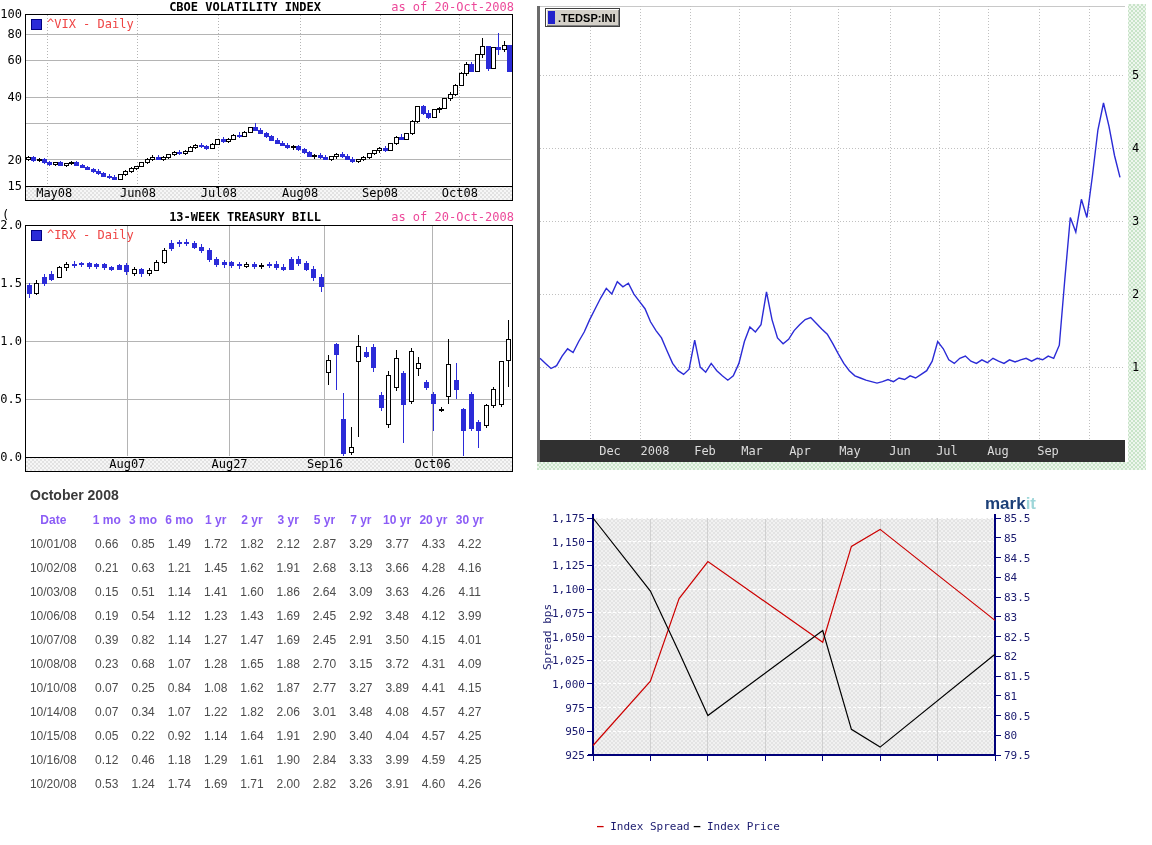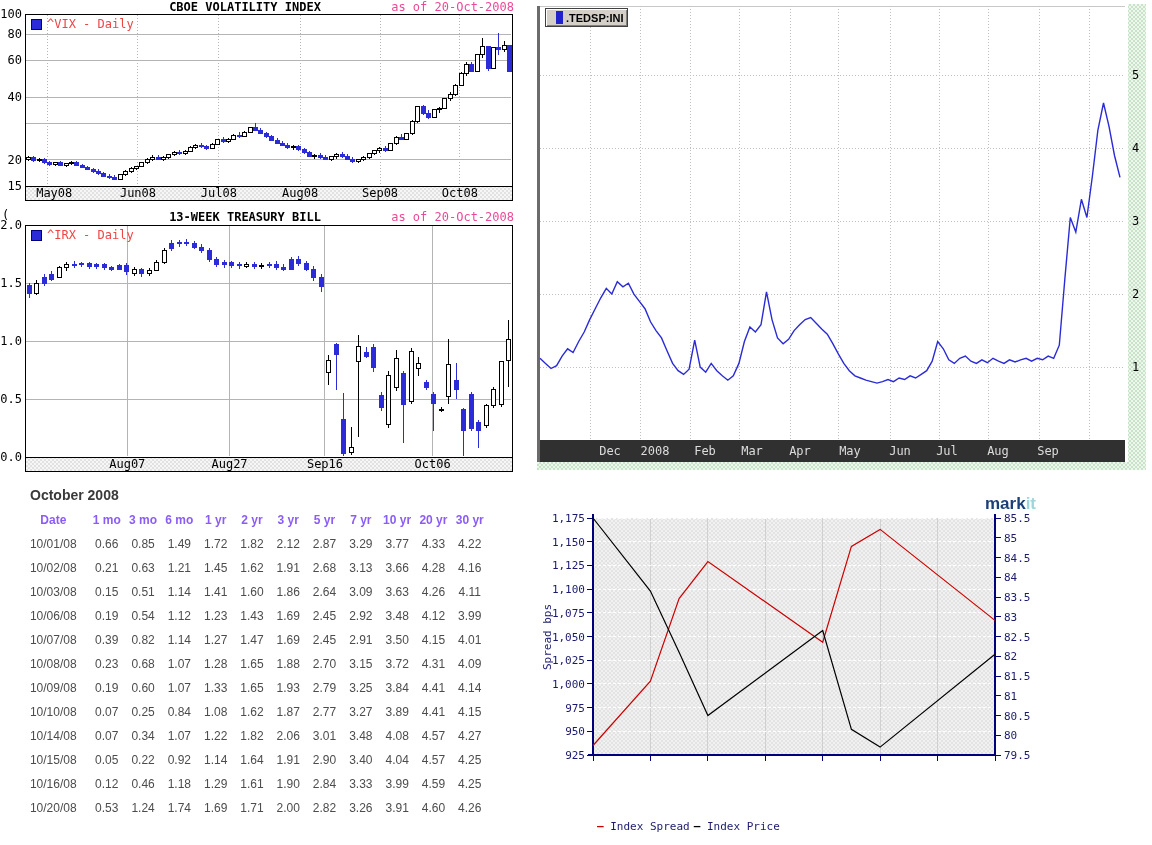--- a/index.html
+++ b/index.html
@@ -14,21 +14,21 @@
   
   .yield-title{font:bold 14px "Liberation Sans",sans-serif;color:#3a3a3a;}
   table.yields{border-collapse:collapse;margin-top:5px;}
   table.yields th{font:bold 12px "Liberation Sans",sans-serif;color:#8b5cf6;text-align:center;height:22px;}
   table.yields td{font:12px "Liberation Sans",sans-serif;color:#4c4c4c;text-align:center;height:22px;}
   table.yields .c-date{width:72px;}
   table.yields .c-num{width:36px;}
   
   .tedsp-btn{display:flex;align-items:center;gap:3px;background:#d4d0c8;
      border:1px solid #404040;box-shadow:inset 1px 1px 0 #ffffff, inset -1px -1px 0 #808080;
-     padding:1px 4px 1px 10px;font:bold 11px "Liberation Sans",sans-serif;color:#000;height:15px;}
+     padding:1px 4px 1px 2px;font:bold 11px "Liberation Sans",sans-serif;color:#000;height:15px;}
   .tedsp-bar{width:7px;height:13px;background:#2222cc;display:inline-block;}
   
   .markit-logo{font:bold 17px "Liberation Sans",sans-serif;letter-spacing:0;}
   .markit-logo .m1{color:#1b3f77;}
   .markit-logo .m2{color:#9ed6d9;}
   .mk-legend{display:flex;gap:4px;align-items:center;font:11px "DejaVu Sans Mono",monospace;color:#1a1a6e;}
   .mk-legend .dash{font-weight:bold;}
   svg text{font-family:"DejaVu Sans Mono",monospace;font-size:12px;fill:#000;}
   svg text.mk{font-size:11px;fill:#1a1a6e;}
   svg text.bar-lab{fill:#dcdcdc;}
@@ -533,34 +533,20 @@
             <td class="c-num">1.28</td>
             <td class="c-num">1.65</td>
             <td class="c-num">1.88</td>
             <td class="c-num">2.70</td>
             <td class="c-num">3.15</td>
             <td class="c-num">3.72</td>
             <td class="c-num">4.31</td>
             <td class="c-num">4.09</td>
           </tr>
           <tr>
-            <td class="c-date">10/09/08</td>
-            <td class="c-num">0.19</td>
-            <td class="c-num">0.60</td>
-            <td class="c-num">1.07</td>
-            <td class="c-num">1.33</td>
-            <td class="c-num">1.65</td>
-            <td class="c-num">1.93</td>
-            <td class="c-num">2.79</td>
-            <td class="c-num">3.25</td>
-            <td class="c-num">3.84</td>
-            <td class="c-num">4.41</td>
-            <td class="c-num">4.14</td>
-          </tr>
-          <tr>
             <td class="c-date">10/10/08</td>
             <td class="c-num">0.07</td>
             <td class="c-num">0.25</td>
             <td class="c-num">0.84</td>
             <td class="c-num">1.08</td>
             <td class="c-num">1.62</td>
             <td class="c-num">1.87</td>
             <td class="c-num">2.77</td>
             <td class="c-num">3.27</td>
             <td class="c-num">3.89</td>

